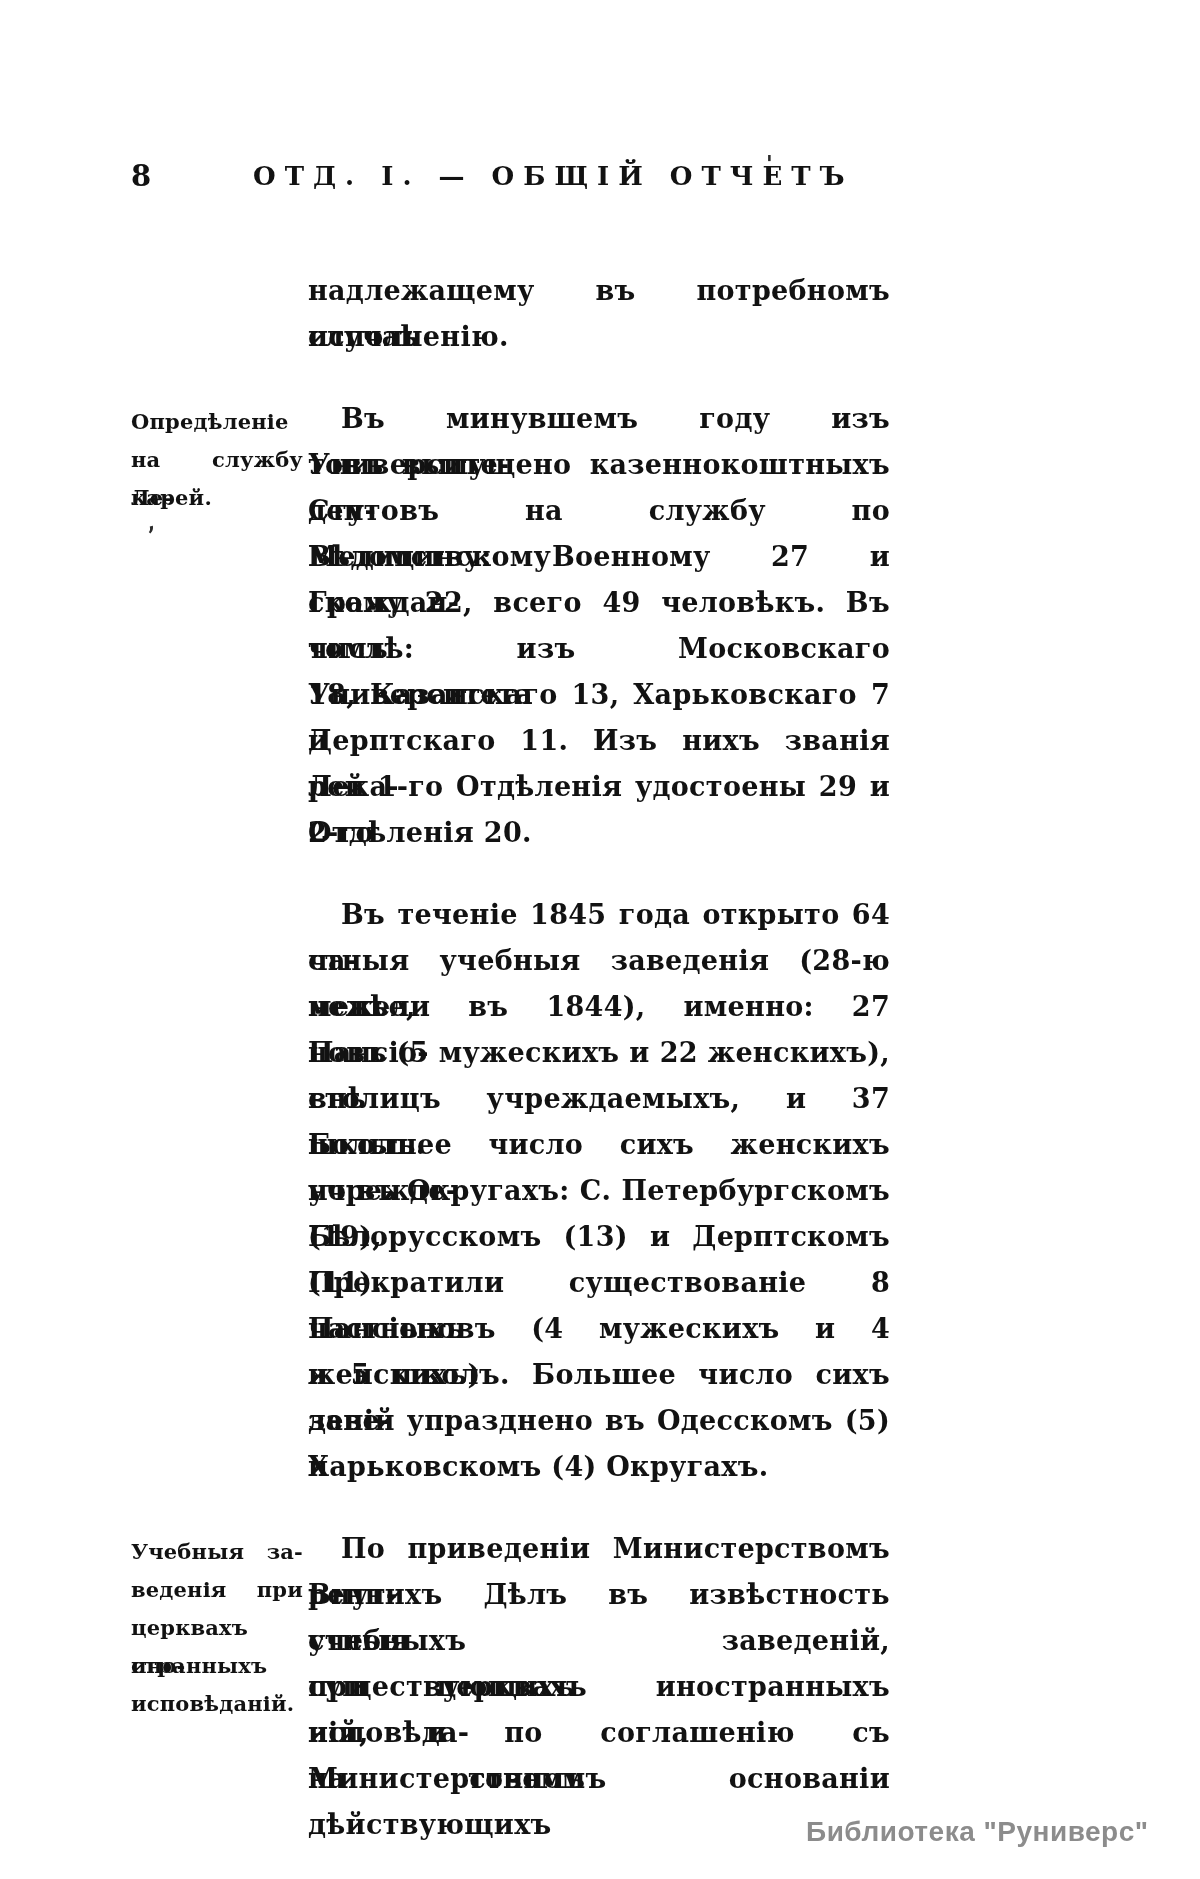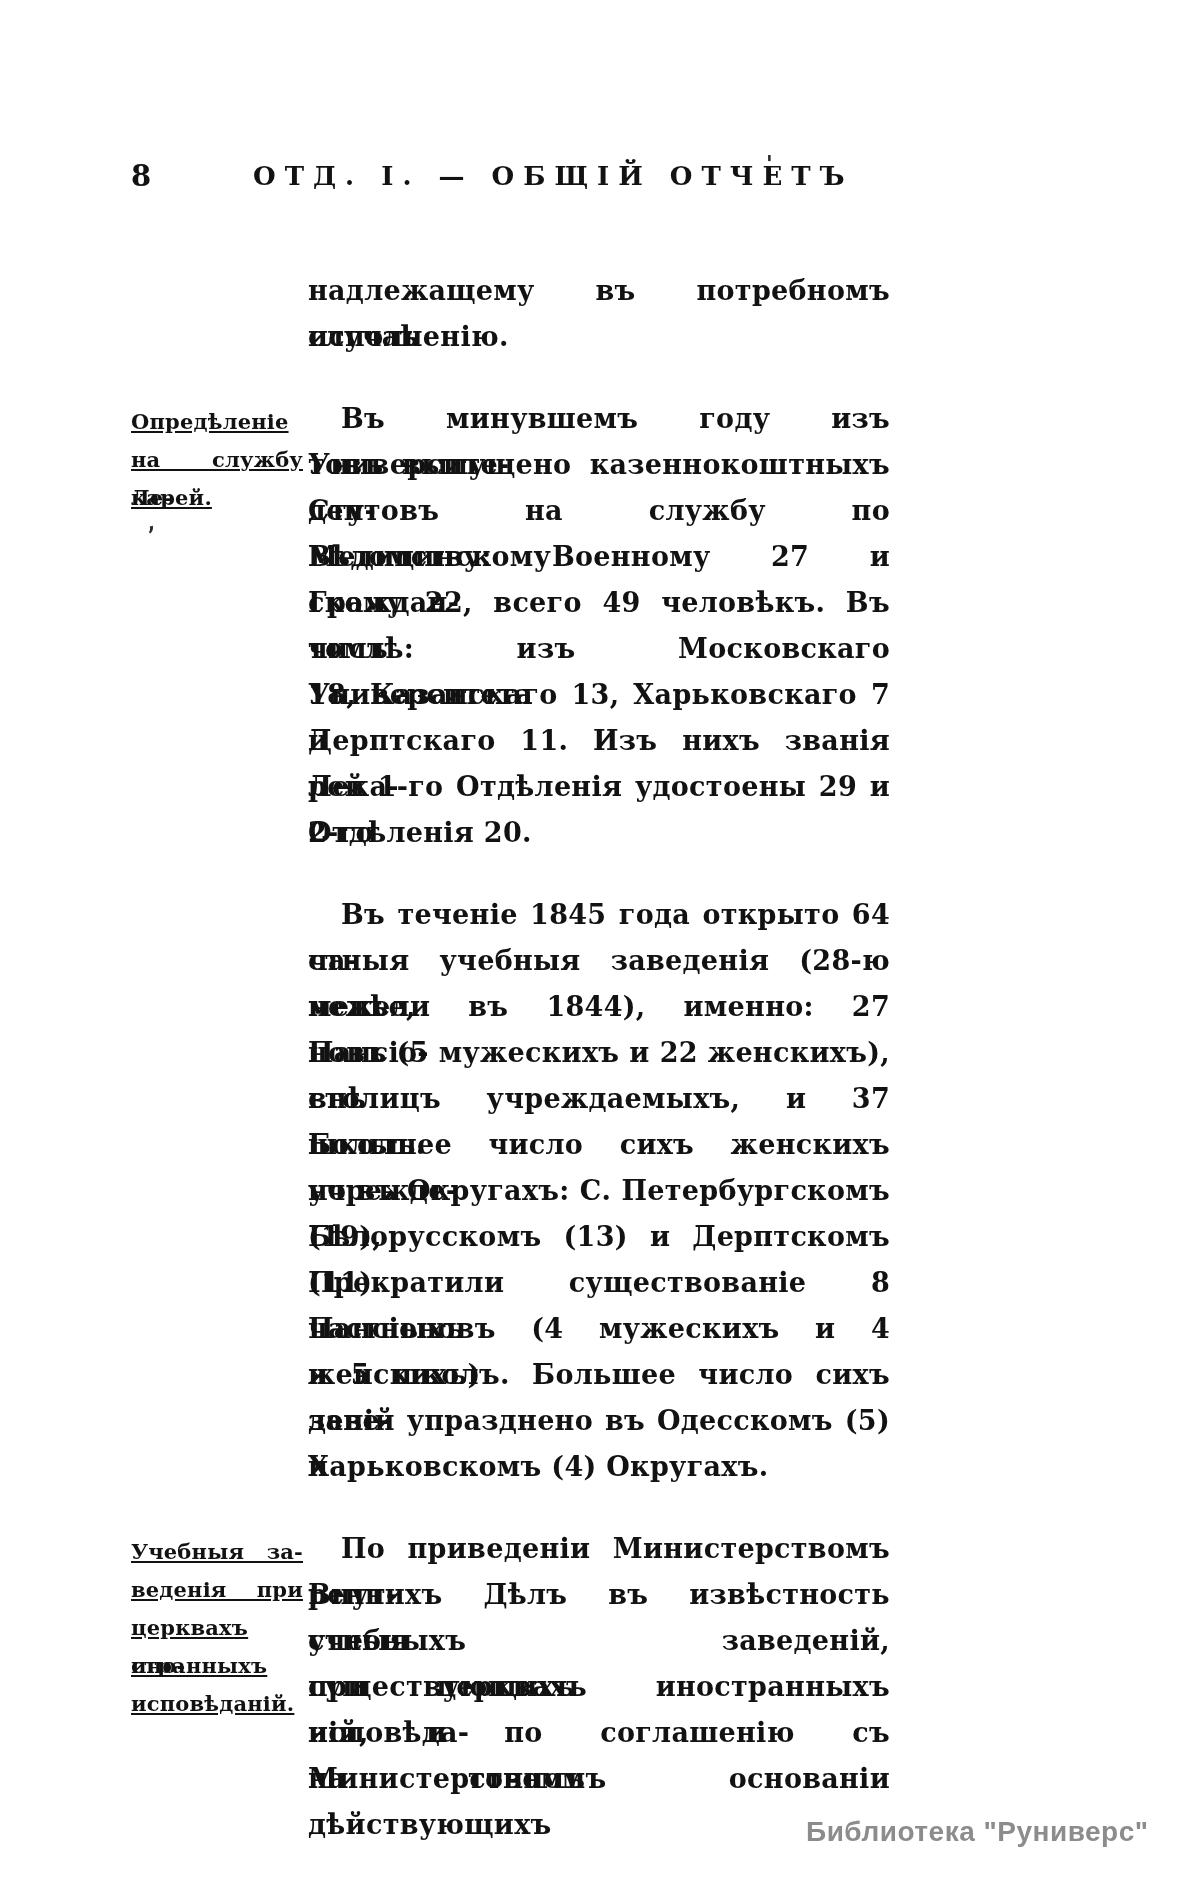--- a/index.html
+++ b/index.html
@@ -53,21 +53,20 @@
   .margin-note {
     position:absolute; left:-177px; top:7px; width:172px;
   }
   .note-line {
     font:700 21px/38px "DejaVu Serif", serif;
     height:38px;
     text-align:justify;
     -moz-text-align-last:justify;
     text-align-last:justify;
     letter-spacing:0.2px;
-    text-decoration:underline;
   }
   .note-line.last { -moz-text-align-last:left; text-align-last:left; }
   
   .footer-watermark {
     position:absolute; left:806px; top:1816px;
     font:700 28px/32px "Liberation Sans", sans-serif;
     color:#8c8c8c;
     letter-spacing:0.5px;
   }
 </style>

